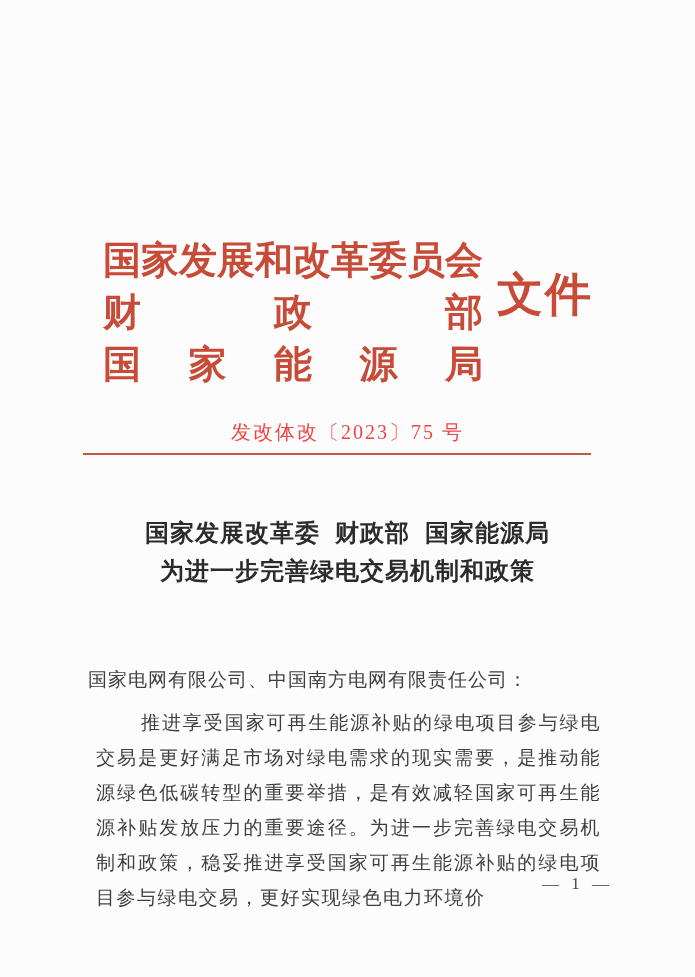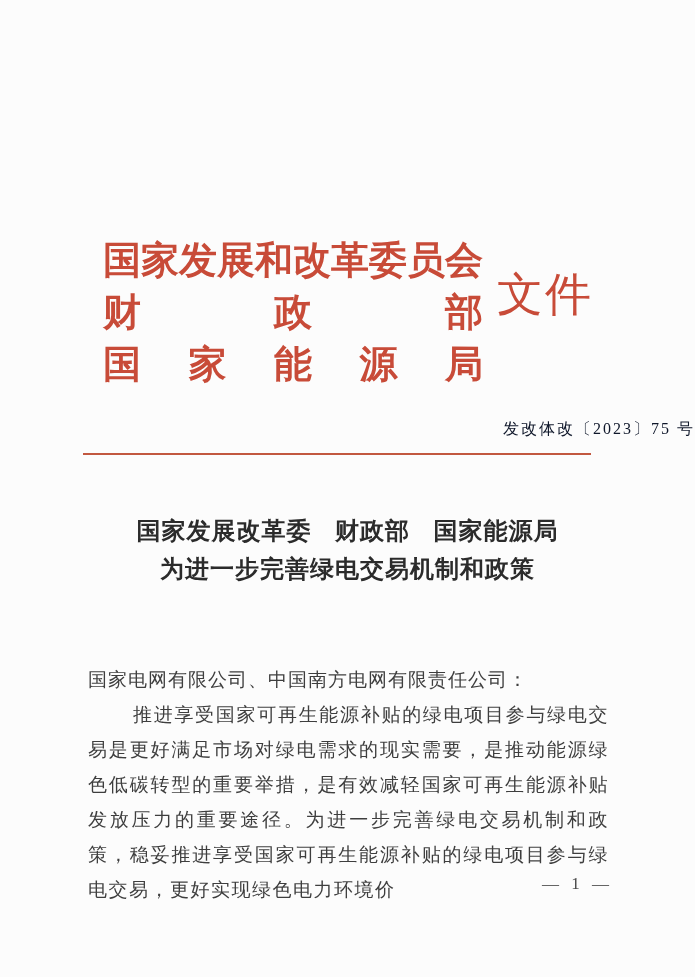--- a/index.html
+++ b/index.html
@@ -41,57 +41,56 @@
     color: #c84b38;
     line-height: 1;
     white-space: nowrap;
   }
   .agency-line span { display: inline-block; }
   .doc-type {
     position: absolute;
     left: 497px;
     top: 38px;
     font-size: 46px;
-    font-weight: normal;
+    font-weight: bold;
     color: #c84b38;
     letter-spacing: 2px;
     line-height: 1;
     white-space: nowrap;
   }
 
   
   .doc-number {
     position: absolute;
     left: 0;
     top: 419px;
     width: 100%;
-    text-align: right;
-    font-size: 16px;
+    text-align: center;
+    font-size: 20px;
     letter-spacing: 2px;
-    color: #0f172a;
+    color: #ef4444;
   }
 
   
   .red-divider {
     position: absolute;
     left: 83px;
     top: 453px;
     width: 508px;
     height: 2px;
     background: #c25840;
   }
 
   
   .title {
     position: absolute;
     left: 0;
     top: 514px;
     width: 100%;
     text-align: center;
-    font-family: Liberation Mono, monospace;
   }
   .title-line {
     font-size: 24px;
     font-weight: bold;
     line-height: 38px;
     color: #2b2b2b;
     letter-spacing: 1px;
     word-spacing: 8px;
   }
 
@@ -105,21 +104,21 @@
     line-height: 35px;
     color: #3e3e3e;
     font-family: Liberation Serif, serif;
   }
   .salutation {
     margin: 0;
     letter-spacing: 1px;
     white-space: nowrap;
   }
   .paragraph {
-    margin: 0;
+    margin: 8px;
     text-align: justify;
     text-indent: 45px;
     letter-spacing: 1.5px;
   }
 
   
   .page-number {
     position: absolute;
     top: 874px;
     right: 82px;

